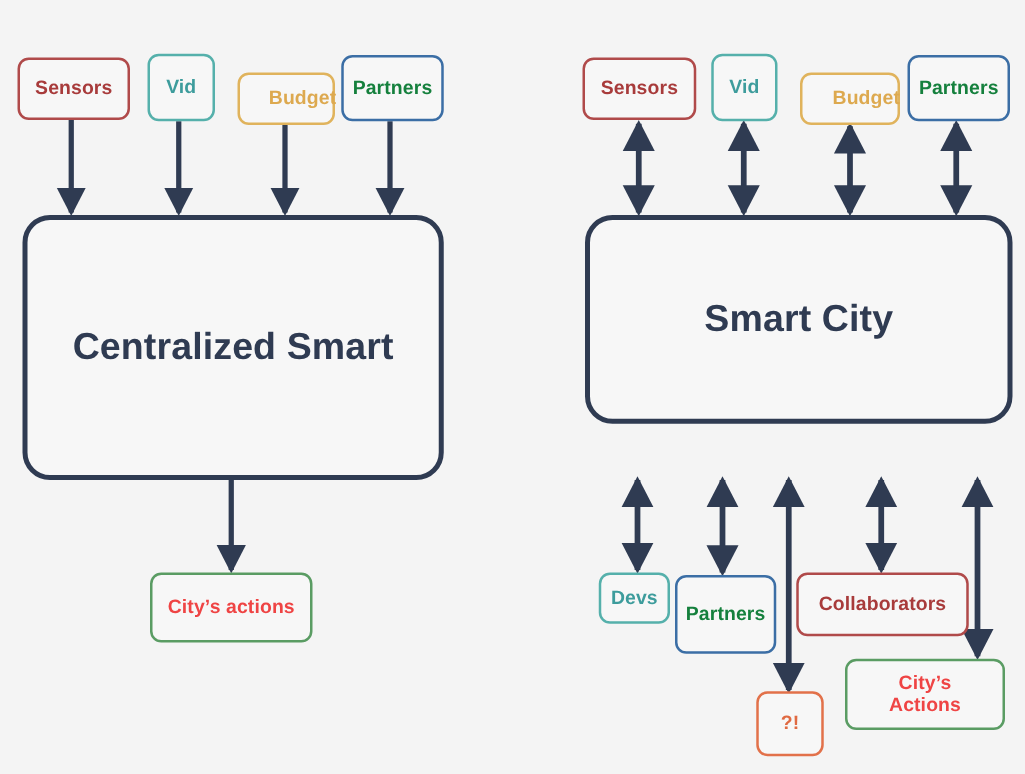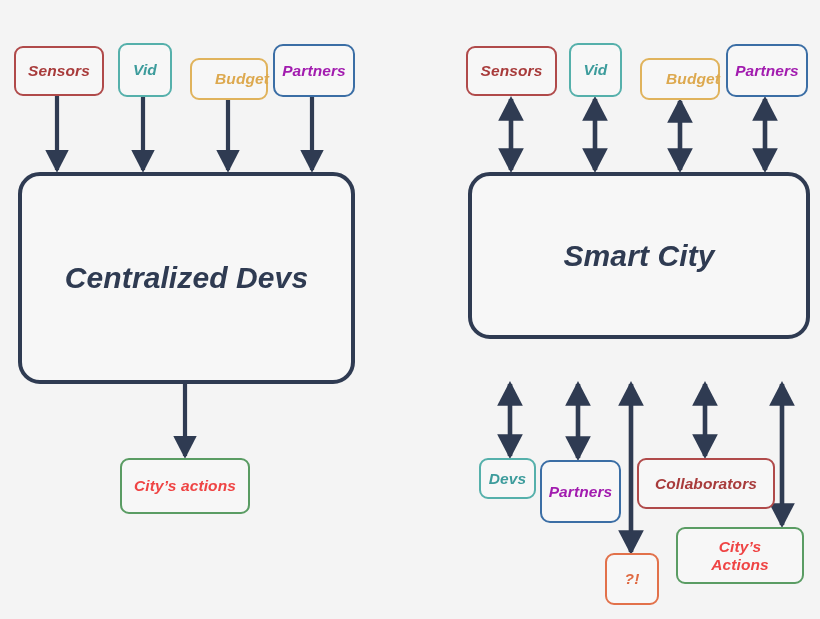--- a/index.html
+++ b/index.html
@@ -32,39 +32,38 @@
     box-sizing: border-box;
     display: flex;
     align-items: center;
     justify-content: center;
     text-align: center;
     background: #f7f7f7;
     border-style: solid;
     font-weight: bold;
     line-height: 1.12;
     letter-spacing: 0.1px;
-    font-style: italic;
   }
   .small-node {
     border-width: 2px;
     border-radius: 9px;
     font-size: 15.5px;
     padding: 0 6px;
   }
   .big-node {
     border-width: 4px;
     border-radius: 22px;
     font-size: 30px;
     color: #2f3b52;
     border-color: #2f3b52;
   }
   .c-red    { border-color: #b04a4a; color: #a83b3b; }
   .c-teal   { border-color: #55b0ab; color: #3d9c9c; }
   .c-gold   { border-color: #e0b35c; color: #dda94f; padding-left: 32px; }
-  .c-blue   { border-color: #3b6ea5; color: #a21caf; border-radius: 10px; }
+  .c-blue   { border-color: #3b6ea5; color: #15803d; }
   .c-green  { border-color: #5a9c63; color: #ef4444; }
   .c-orange { border-color: #e2714a; color: #e06a42; }
 </style>
 </head>
 <body>
 
 <div id="stage">
 
   <svg id="arrow-layer" viewBox="0 0 820 619" width="820" height="619">
     <defs>
@@ -101,21 +100,21 @@
   </svg>
 
   <div class="node small-node c-red" style="left:14px; top:46px; width:90px; height:50px;">Sensors</div>
 
   <div class="node small-node c-teal" style="left:118px; top:43px; width:54px; height:54px;">Vid</div>
 
   <div class="node small-node c-gold" style="left:190px; top:58px; width:78px; height:42px;">Budget</div>
 
   <div class="node small-node c-blue" style="left:273px; top:44px; width:82px; height:53px;">Partners</div>
 
-  <div class="node big-node" style="left:18px; top:172px; width:337px; height:212px;">Centralized Devs</div>
+  <div class="node big-node" style="left:18px; top:172px; width:337px; height:212px;">Centralized Smart</div>
 
   <div class="node small-node c-green" style="left:120px; top:458px; width:130px; height:56px;">City’s actions</div>
 
   <div class="node small-node c-red" style="left:466px; top:46px; width:91px; height:50px;">Sensors</div>
 
   <div class="node small-node c-teal" style="left:569px; top:43px; width:53px; height:54px;">Vid</div>
 
   <div class="node small-node c-gold" style="left:640px; top:58px; width:80px; height:42px;">Budget</div>
 
   <div class="node small-node c-blue" style="left:726px; top:44px; width:82px; height:53px;">Partners</div>

